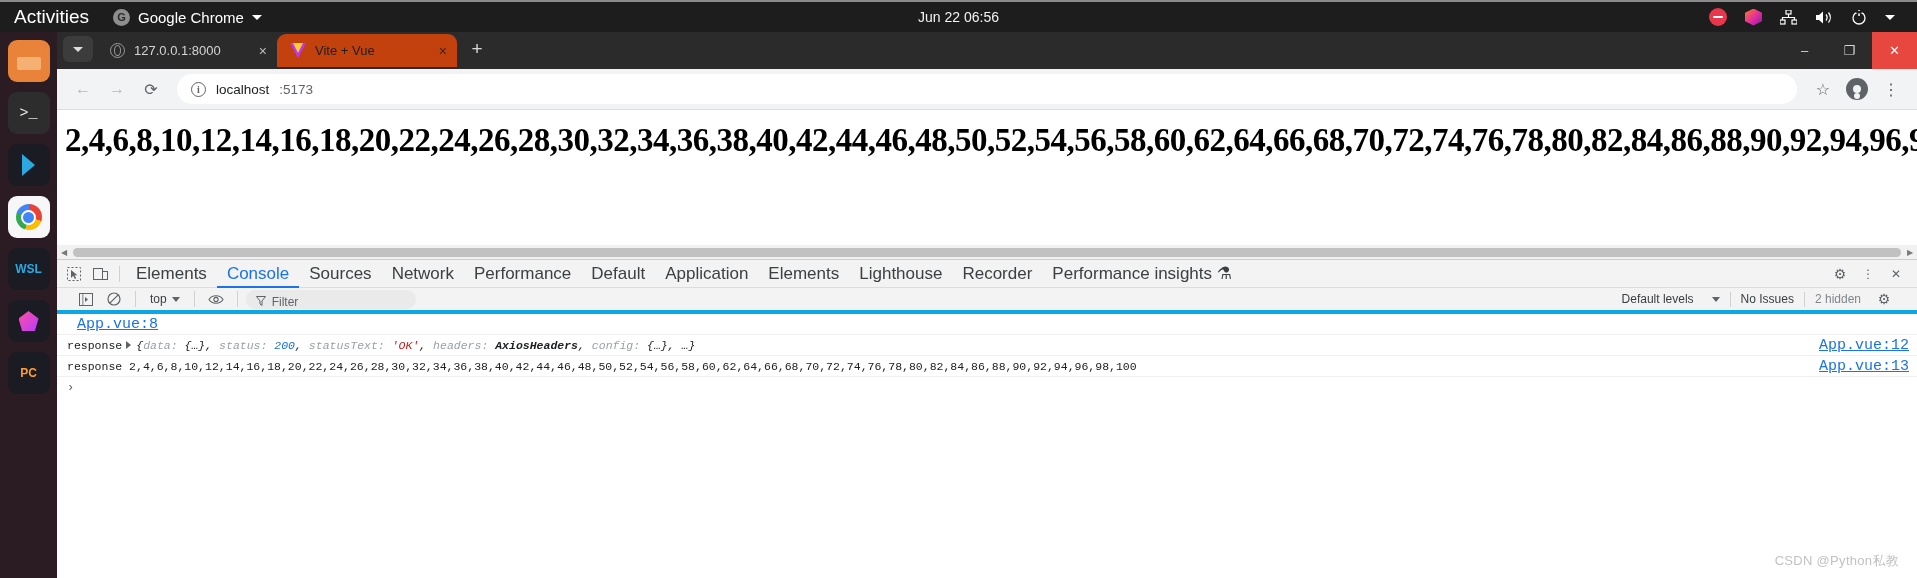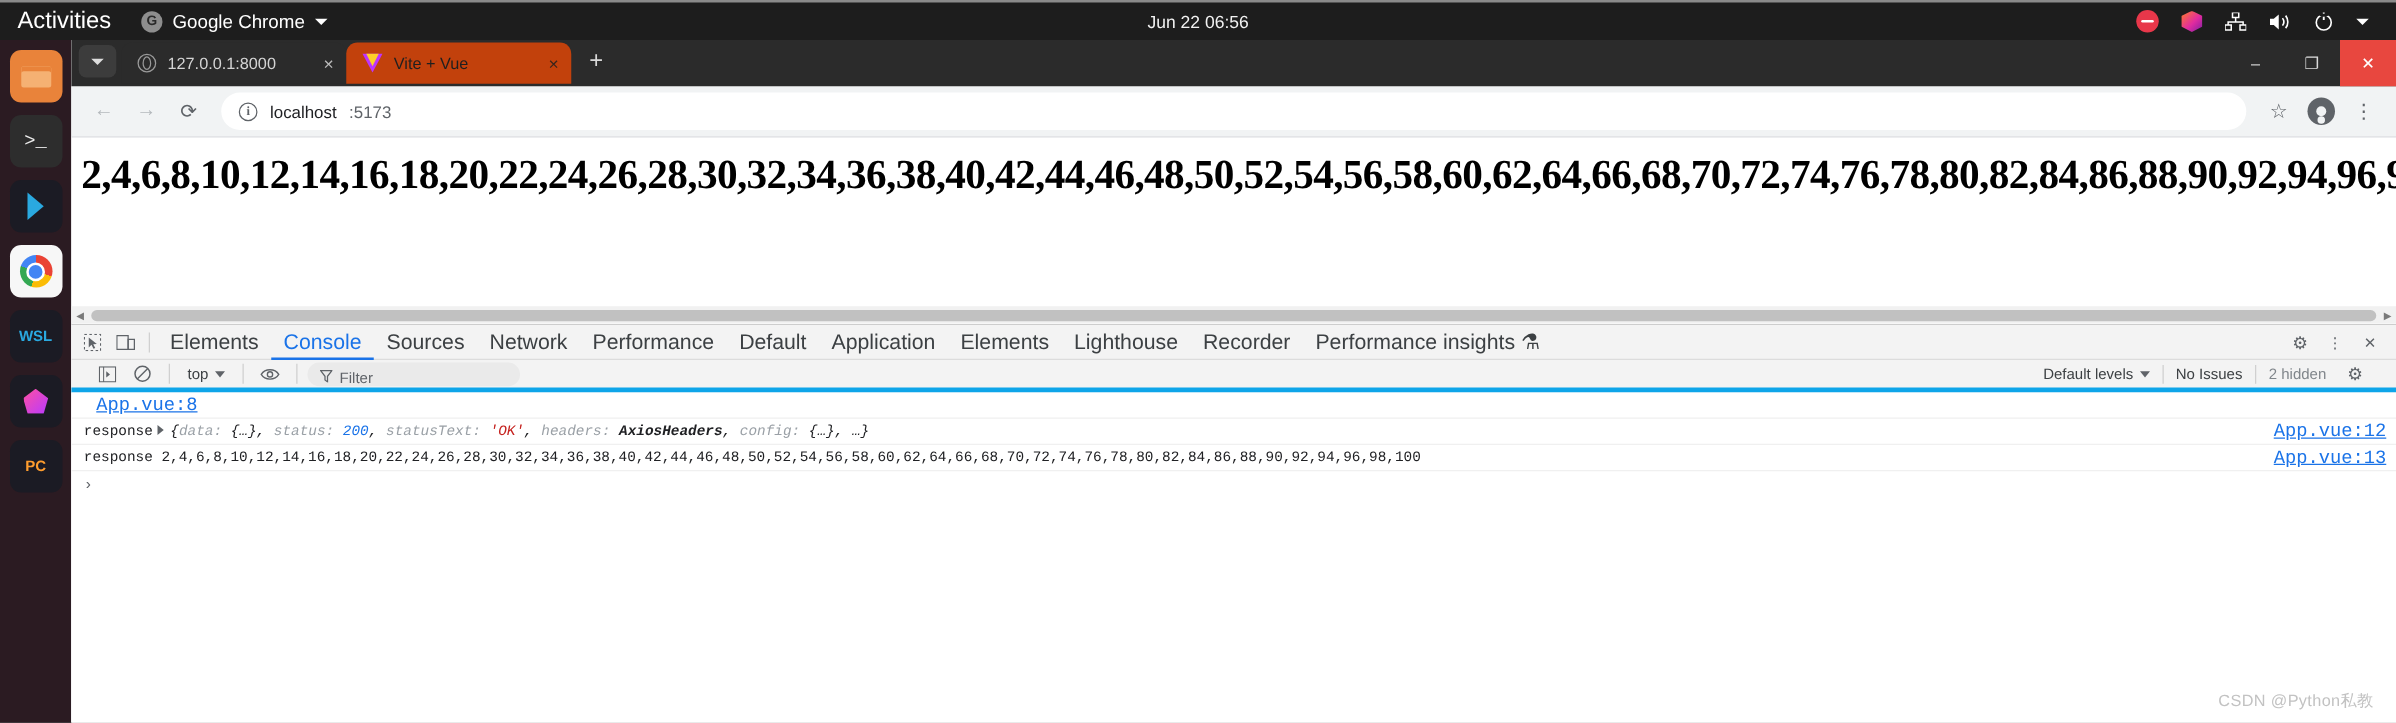--- a/index.html
+++ b/index.html
@@ -212,21 +212,21 @@
     padding: 0 16px; border-bottom: 4px solid #0ea5e9; gap: 2px;
   }
   .ctx-select { display:flex; align-items:center; gap:5px; font-size:12px; padding: 0 6px; color:#3c4043; }
   .tri-dn { width:0;height:0;border-left:4px solid transparent;border-right:4px solid transparent;border-top:5px solid #5f6368; }
   .filter-box {
     display:flex; align-items:flex-end; gap:6px; height:19px;
     background:#eaeaea; border-radius:10px; padding: 0 10px;
     min-width: 170px; color:#5f6368; font-size: 12px;
   }
   .dt-t2right { margin-left:auto; display:flex; align-items:center; gap:0; padding-right:4px; color:#3c4043; }
-  .lvl { display:flex; align-items:center; gap:5px; padding: 0 10px; }
+  .lvl { display:flex; align-items:center; gap:18px; padding: 0 10px; }
   .divider-v { width:1px; height:15px; background:#d0d0d0; }
   .noissues { padding: 0 10px; }
   .hidden-cnt { padding: 0 10px; color: #80868b; }
 
   
   .console { flex: 1; background: #fff; overflow: hidden; }
   .crow {
     display: flex; align-items: flex-start; padding: 2.5px 8px 2.5px 10px;
     border-bottom: 1px solid #f0f0f0; font-family: "Liberation Mono", monospace;
     font-size: 11.5px; line-height: 15px; color: #202124;

